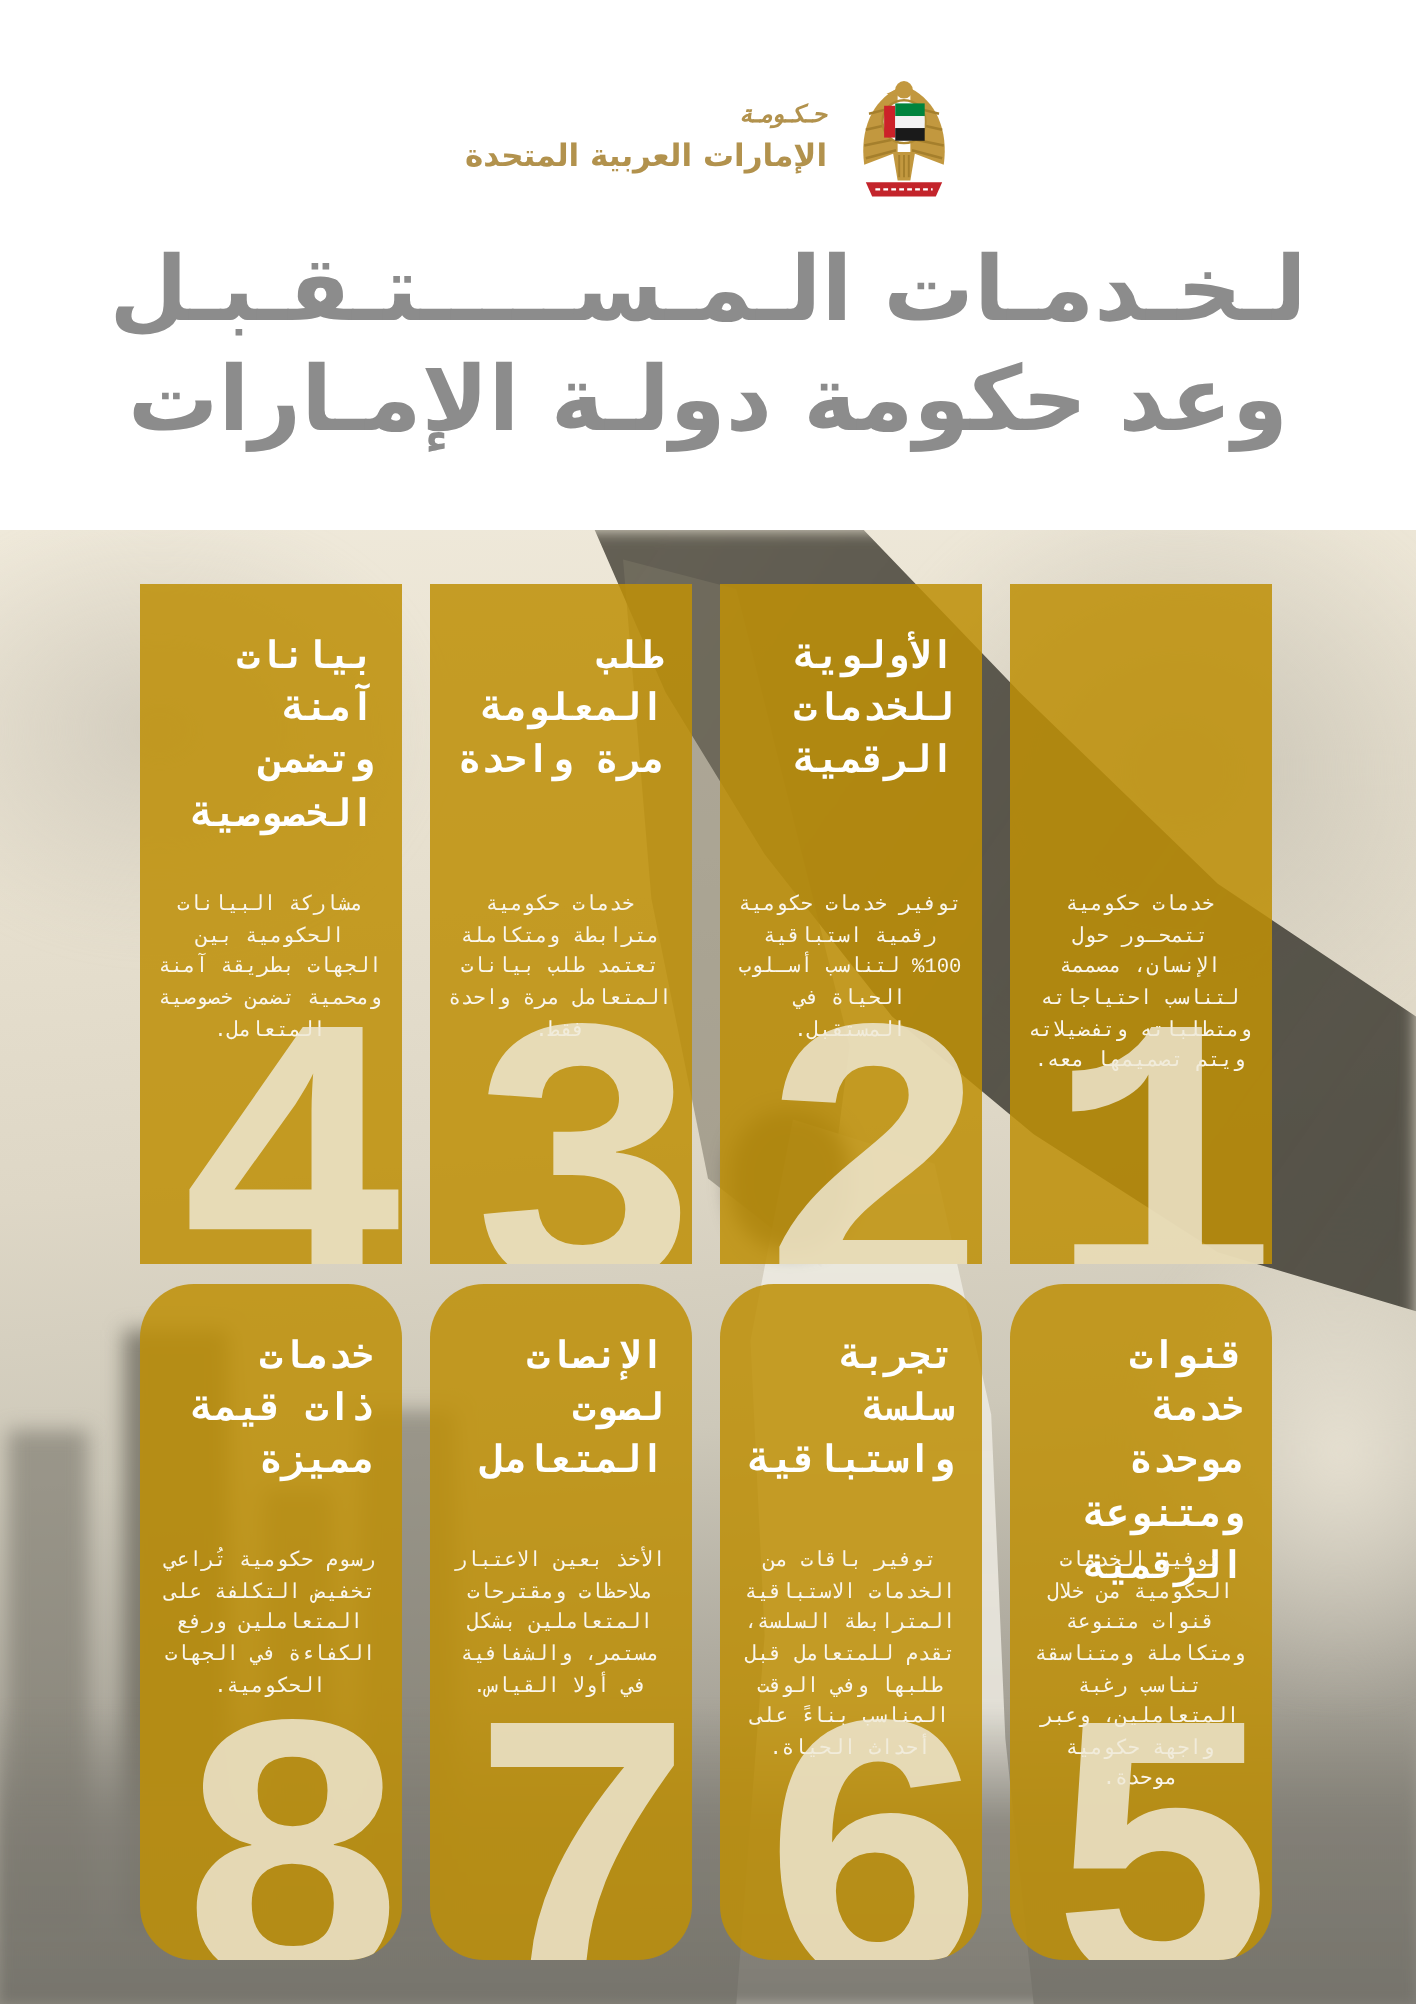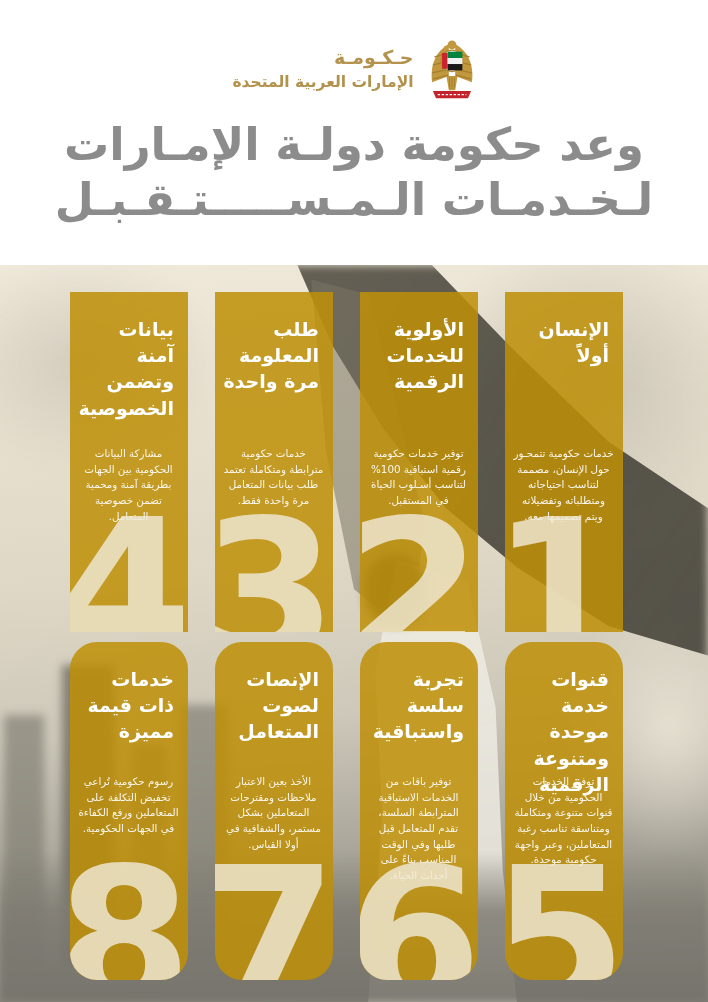--- a/index.html
+++ b/index.html
@@ -4,21 +4,21 @@
 <style>
   * { margin:0; padding:0; box-sizing:border-box; }
   body { background:#dcdcdc; font-family:"DejaVu Sans", sans-serif; }
   .page { position:relative; width:708px; height:1002px; margin:0 auto;
           background:#ffffff; overflow:hidden; }
 
   
   .logo-block { position:absolute; top:26px; left:0; right:0; height:84px;
                 display:flex; align-items:center; justify-content:center; gap:14px; }
   .logo-text { text-align:right; color:#b2924d; }
-  .logo-text .l1 { font-size:19px; font-weight:bold; letter-spacing:1px; margin-bottom:5px; }
+  .logo-text .l1 { font-size:12px; font-weight:bold; letter-spacing:1px; margin-bottom:5px;font-style:italic; }
   .logo-text .l2 { font-size:15.5px; font-weight:bold; }
 
   
   .main-title { position:absolute; top:118px; left:0; right:0; text-align:center;
                 color:#8c8c8c; font-weight:bold; line-height:1.22; font-size:45px; }
 
   
   .photo { position:absolute; left:0; top:265px; width:708px; height:737px; overflow:hidden;
            background:linear-gradient(175deg,#efe9da 0%,#e7e0cf 22%,#ded7c6 42%,
                        #cdc8b9 60%,#a8a499 78%,#908d83 92%,#84817a 100%); }
@@ -44,22 +44,22 @@
   .towers { left:0; top:370px; width:260px; height:330px; filter:blur(5px); }
   .towers div { position:absolute; bottom:0; background:rgba(124,121,110,.65); }
   .t1 { left:4px;  width:40px; height:250px; }
   .t2 { left:62px; width:52px; height:300px; background:rgba(104,101,90,.75)!important; }
   .t3 { left:132px; width:34px; height:220px; }
   .t4 { left:180px; width:48px; height:260px; }
   .water { left:0; bottom:0; width:708px; height:150px; filter:blur(3px);
       background:linear-gradient(180deg, rgba(138,135,126,.0), rgba(127,124,115,.85) 40%, rgba(116,114,106,.9)); }
 
   
-  .card { position:absolute; width:118px; overflow:hidden;
-          background:rgba(190,143,7,.86); z-index:5; }
+  .card { position:absolute; width:131px; overflow:hidden;
+          background:rgba(190,143,7,.86); z-index:5;font-family:Liberation Mono, monospace; }
   .r1 { top:292px; height:340px; }
   .r2 { top:642px; height:338px;border-radius:27px; }
   .c1 { left:505px; } .c2 { left:360px;padding-left:48px; } .c3 { left:215px; } .c4 { left:70px; }
   .card-title { margin:24px 14px 0 8px; color:#ffffff; font-weight:bold;
                 font-size:19px; line-height:1.38; white-space:pre-line; text-align:right; }
   .card-desc { position:absolute; left:8px; right:9px; color:#faf6ec;
                font-size:10.3px; line-height:1.52; text-align:center; }
   .r1 .card-desc { top:126px;margin-top:28px; }
   .r2 .card-desc { top:132px;text-align:center; }
   .card-num { position:absolute; bottom:-56px; right:-4px; font-size:195px;
@@ -90,44 +90,42 @@
       <path d="M6 73 L54 73 L50 82 L10 82 Z" fill="#c3242b"></path>
       <path d="M12 77.5 H48" stroke="#ffffff" stroke-width="1.4" stroke-dasharray="3 2"></path>
     </svg>
     <div class="logo-text">
       <div class="l1">حـكـومـة</div>
       <div class="l2">الإمارات العربية المتحدة</div>
     </div>
   </div>
 
   <div class="main-title">
+    <div>لـخـدمـات الـمـســـــتـقـبـل</div>
     <div>وعد حكومة دولـة الإمـارات</div>
-    <div>لـخـدمـات الـمـســـــتـقـبـل</div>
   </div>
 
   <div class="photo">
     <div class="shape cloud-a"></div>
     <div class="shape cloud-b"></div>
     <div class="shape cloud-c"></div>
     <div class="shape flag-main"></div>
     <div class="shape flag-fold"></div>
     <div class="shape robe"></div>
     <div class="shape hand"></div>
     <div class="shape towers">
       <div class="t1"></div>
       <div class="t2"></div>
       <div class="t3"></div>
       <div class="t4"></div>
     </div>
     <div class="shape water"></div>
   </div>
 
   <div class="card r1 c1">
-    <div class="card-title">الإنسان
-أولاً</div>
     <div class="card-desc">خدمات حكومية تتمحـور حول الإنسان، مصممة لتناسب احتياجاته ومتطلباته وتفضيلاته ويتم تصميمها معه.</div>
     <div class="card-num">1</div>
   </div>
   <div class="card r1 c2">
     <div class="card-title">الأولوية
 للخدمات
 الرقمية</div>
     <div class="card-desc">توفير خدمات حكومية رقمية استباقية 100% لتناسب أسـلوب الحياة في المستقبل.</div>
     <div class="card-num">2</div>
   </div>

